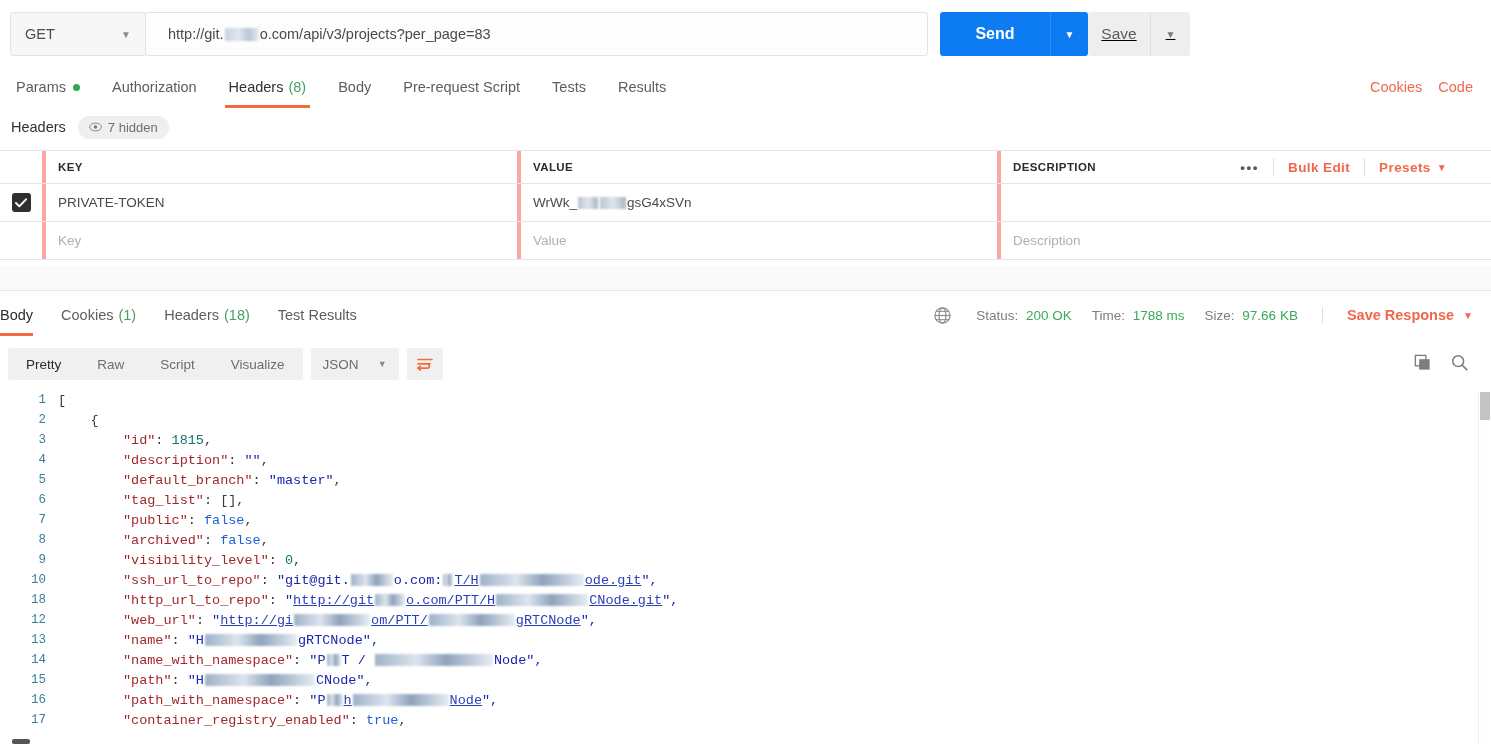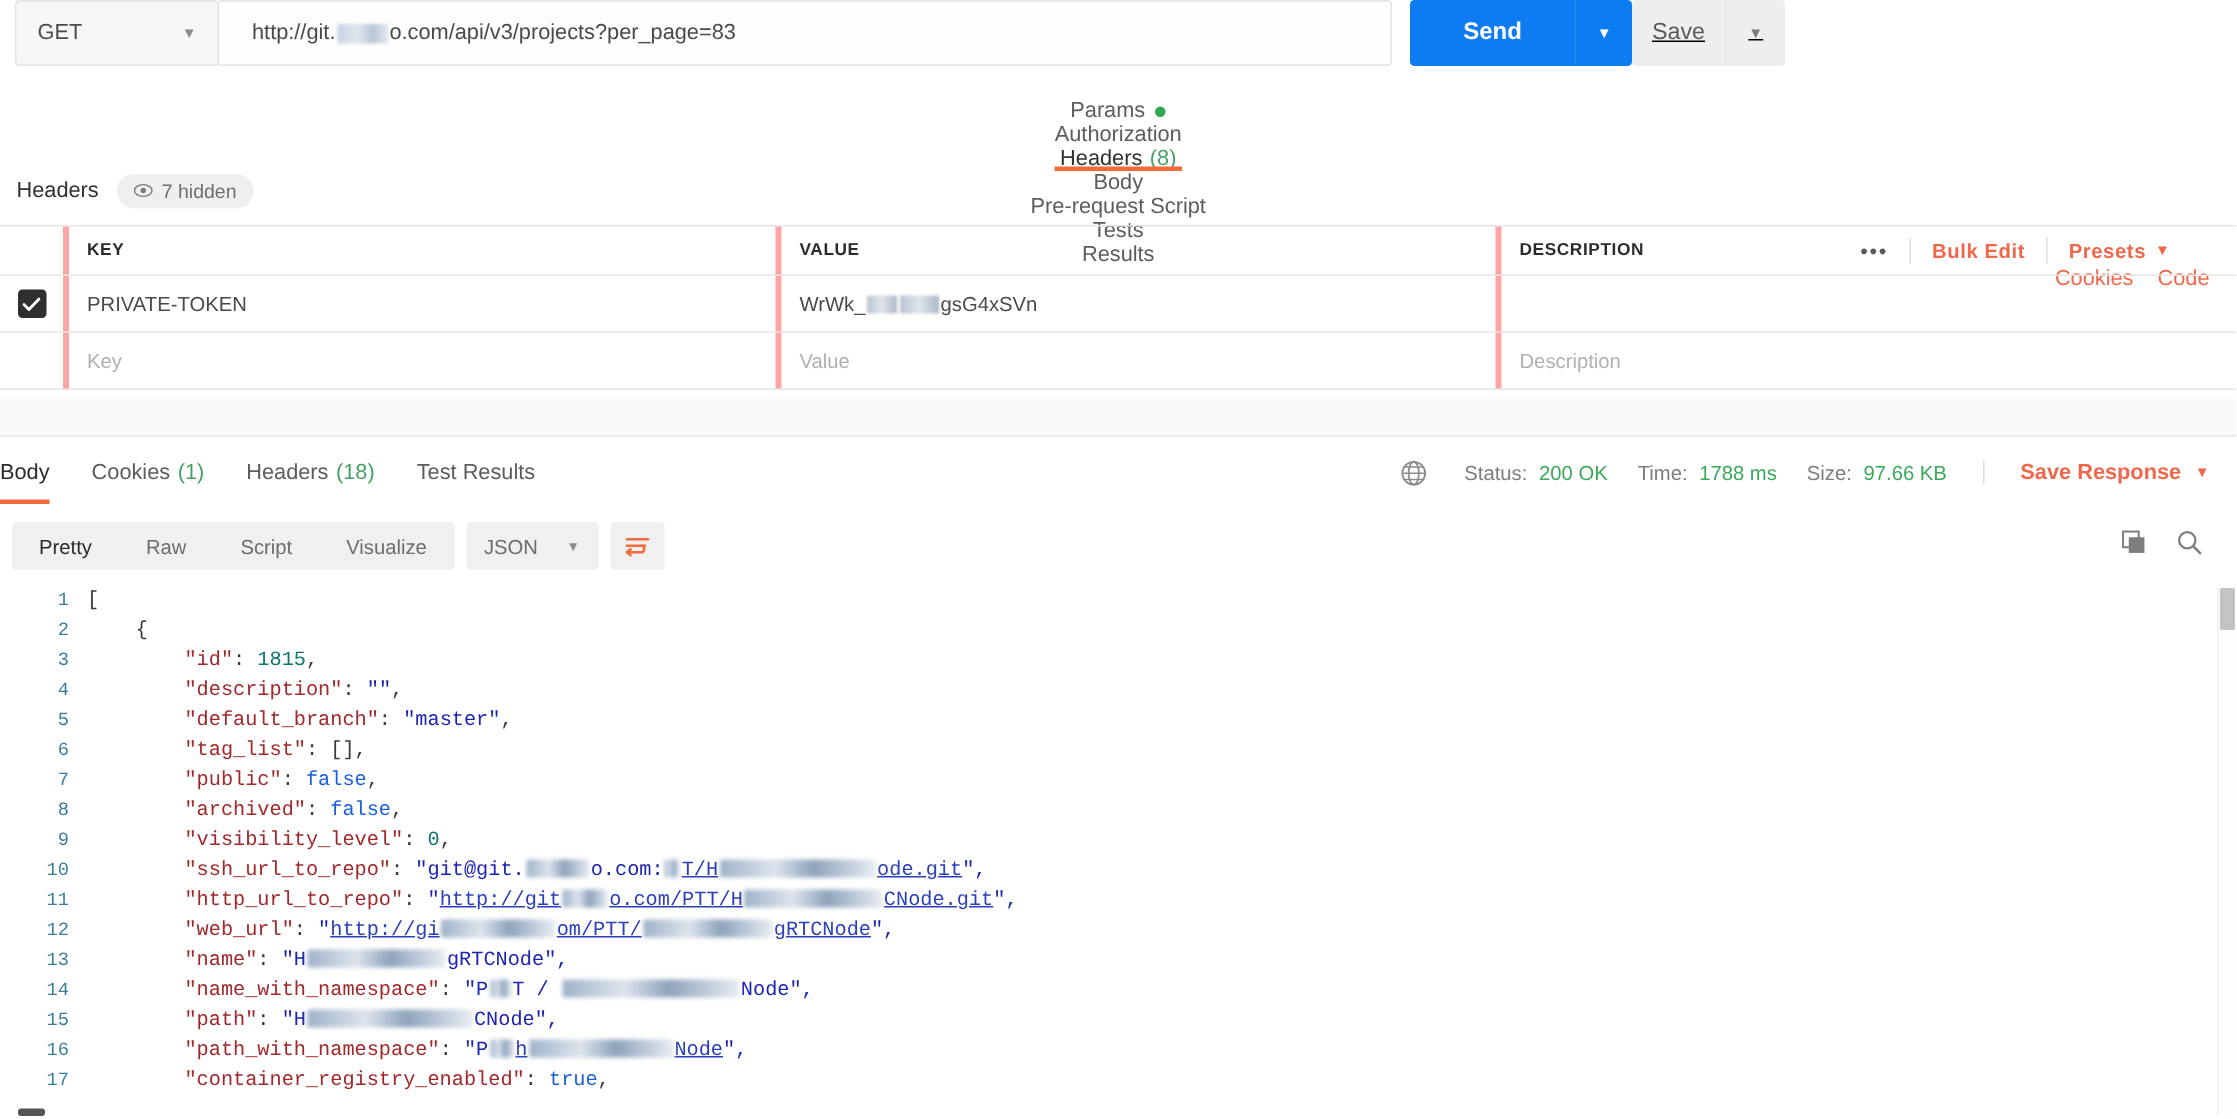--- a/index.html
+++ b/index.html
@@ -8,21 +8,21 @@
     width: 1491px; height: 746px;
     background: #ffffff;
     font-family: "Liberation Sans", sans-serif;
     overflow: hidden;
   }
   body { position: relative; }
 
   
   .urlbar {
     position: absolute; left: 0; top: 0; width: 1200px; height: 56px;
-    display: flex; align-items: flex-start; padding: 0 10px;
+    display: flex; align-items: flex-end; padding: 0 10px;
     background: #ffffff;
   }
   .method-select {
     width: 136px; height: 44px;
     border: 1px solid #e3e3e3; border-radius: 3px;
     background: #f7f7f7;
     display: flex; align-items: center; justify-content: space-between;
     padding: 0 14px;
     font-size: 14.5px; color: #4c4c4c;
     cursor: pointer; flex: none;
@@ -65,21 +65,21 @@
   .save-caret {
     background: #eeeeee; color: #7a7a7a; width: 40px;
     display: flex; align-items: center; justify-content: center;
     border-left: 1px solid #e0e0e0; border-radius: 0 3px 3px 0;
     cursor: pointer; font-size: 10px;
   }
 
   
   .req-tabs {
     position: absolute; left: 0; top: 66px; width: 1491px; height: 42px;
-    display: flex; align-items: center; flex-direction: column;
+    display: flex; align-items: center;
   }
   .req-tab {
     padding: 0 16px; height: 42px; display: flex; align-items: center;
     font-size: 14.5px; color: #5d5d5d; cursor: pointer; position: relative;
     white-space: nowrap;
   }
   .req-tab.active { color: #313131; }
   .req-tab.active::after {
     content: ""; position: absolute; left: 12px; right: 12px; bottom: 0;
     height: 3px; background: #f26b3a;
@@ -481,21 +481,21 @@
       </div>
       <div class="code-line">
         <div class="gutter">9</div>
         <div class="code-text" style="padding-left: 64.96px;"><span class="tok-key">"visibility_level"</span><span class="tok-punc">: </span><span class="tok-num">0</span><span class="tok-punc">,</span></div>
       </div>
       <div class="code-line">
         <div class="gutter">10</div>
         <div class="code-text" style="padding-left: 64.96px;"><span class="tok-key">"ssh_url_to_repo"</span><span class="tok-punc">: </span><span class="tok-str">"git@git.</span><span class="blur" style="width: 42px;"></span><span class="tok-str">o.com:</span><span class="blur" style="width: 10px;"></span><span class="tok-link">T/H</span><span class="blur" style="width: 104px;"></span><span class="tok-link">ode.git</span><span class="tok-str">",</span></div>
       </div>
       <div class="code-line">
-        <div class="gutter">11</div>
+        <div class="gutter">18</div>
         <div class="code-text" style="padding-left: 64.96px;"><span class="tok-key">"http_url_to_repo"</span><span class="tok-punc">: </span><span class="tok-str">"</span><span class="tok-link">http://git</span><span class="blur" style="width: 30px;"></span><span class="tok-link">o.com/PTT/H</span><span class="blur" style="width: 92px;"></span><span class="tok-link">CNode.git</span><span class="tok-str">",</span></div>
       </div>
       <div class="code-line">
         <div class="gutter">12</div>
         <div class="code-text" style="padding-left: 64.96px;"><span class="tok-key">"web_url"</span><span class="tok-punc">: </span><span class="tok-str">"</span><span class="tok-link">http://gi</span><span class="blur" style="width: 76px;"></span><span class="tok-link">om/PTT/</span><span class="blur" style="width: 86px;"></span><span class="tok-link">gRTCNode</span><span class="tok-str">",</span></div>
       </div>
       <div class="code-line">
         <div class="gutter">13</div>
         <div class="code-text" style="padding-left: 64.96px;"><span class="tok-key">"name"</span><span class="tok-punc">: </span><span class="tok-str">"H</span><span class="blur" style="width: 92px;"></span><span class="tok-str">gRTCNode",</span></div>
       </div>

